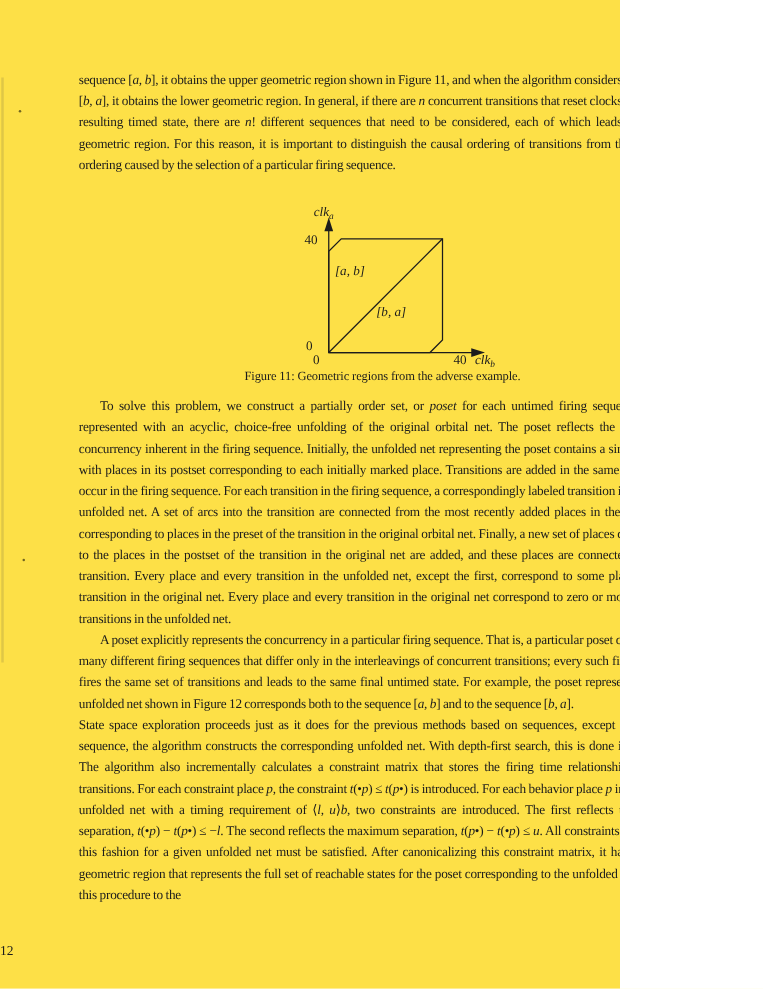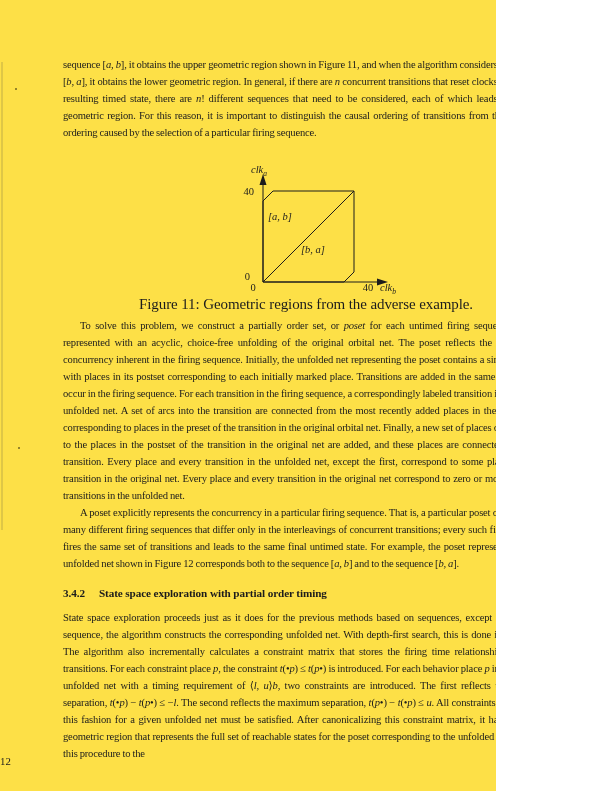--- a/index.html
+++ b/index.html
@@ -14,21 +14,21 @@
   .p-indent{text-indent:17px;}
   .para1{position:absolute;left:63px;top:56px;width:489px;}
   .col{position:absolute;left:63px;top:317px;width:489px;font-family:Liberation Serif, serif;}
   .section-heading{
     margin:15px 0 10px 0;font-size:11.2px;font-weight:bold;
     letter-spacing:-0.1px;
   }
   .section-number{margin-right:14px;}
   .figure-caption{
     position:absolute;top:296px;left:0;width:612px;text-align:center;
-    font-size:15px;letter-spacing:-0.1px;
+    font-size:10px;letter-spacing:-0.1px;
   }
   .fig{position:absolute;left:224px;top:158px;}
   .fig text{font-size:10.5px;fill:#1c1c1c;font-family:"Liberation Serif",serif;}
   .ital{font-style:italic;}
   .page-number{
     position:absolute;top:755px;left:0;width:612px;text-align:left;
     font-size:10.8px;
   }
   .scan-line-left{
     position:absolute;left:1px;top:62px;width:1.5px;height:468px;
@@ -65,21 +65,20 @@
     <text class="ital" x="44" y="62">[a, b]</text>
     <text class="ital" x="77" y="95">[b, a]</text>
   </svg>
 
   <div class="figure-caption">Figure 11: Geometric regions from the adverse example.</div>
 
   <div class="col">
     <p class="body-text p-indent">To solve this problem, we construct a partially order set, or <i>poset</i> for each untimed firing sequence which is represented with an acyclic, choice-free unfolding of the original orbital net.  The poset reflects the causality and concurrency inherent in the firing sequence.  Initially, the unfolded net representing the poset contains a single transition with places in its postset corresponding to each initially marked place.  Transitions are added in the same order as they occur in the firing sequence.  For each transition in the firing sequence, a correspondingly labeled transition is added to the unfolded net.  A set of arcs into the transition are connected from the most recently added places in the unfolded net corresponding to places in the preset of the transition in the original orbital net.  Finally, a new set of places corresponding to the places in the postset of the transition in the original net are added, and these places are connected to the new transition.  Every place and every transition in the unfolded net, except the first, correspond to some place and some transition in the original net.  Every place and every transition in the original net correspond to zero or more places and transitions in the unfolded net.</p>
     <p class="body-text p-indent">A poset explicitly represents the concurrency in a particular firing sequence.  That is, a particular poset corresponds to many different firing sequences that differ only in the interleavings of concurrent transitions; every such firing sequence fires the same set of transitions and leads to the same final untimed state.  For example, the poset represented with the unfolded net shown in Figure 12 corresponds both to the sequence [<i>a, b</i>] and to the sequence [<i>b, a</i>].</p>
 
-    <h3 class="section-heading"><span class="section-number">3.4.2</span><span>State space exploration with partial order timing</span></h3>
 
     <p class="body-text">State space exploration proceeds just as it does for the previous methods based on sequences, except that, for each sequence, the algorithm constructs the corresponding unfolded net.  With depth-first search, this is done incrementally.  The algorithm also incrementally calculates a constraint matrix that stores the firing time relationship among the transitions.  For each constraint place <i>p</i>, the constraint <i>t</i>(•<i>p</i>) ≤ <i>t</i>(<i>p</i>•) is introduced.  For each behavior place <i>p</i> in the resulting unfolded net with a timing requirement of ⟨<i>l, u</i>⟩<i>b</i>, two constraints are introduced.  The first reflects the minimum separation, <i>t</i>(•<i>p</i>) − <i>t</i>(<i>p</i>•) ≤ −<i>l</i>.  The second reflects the maximum separation, <i>t</i>(<i>p</i>•) − <i>t</i>(•<i>p</i>) ≤ <i>u</i>.  All constraints introduced in this fashion for a given unfolded net must be satisfied.  After canonicalizing this constraint matrix, it has produced a geometric region that represents the full set of reachable states for the poset corresponding to the unfolded net.  Applying this procedure to the</p>
   </div>
 
   <div class="page-number">12</div>
 
   <div class="scan-line-left"></div>
   <div class="scan-dot dot-a"></div>
   <div class="scan-dot dot-b"></div>
 

